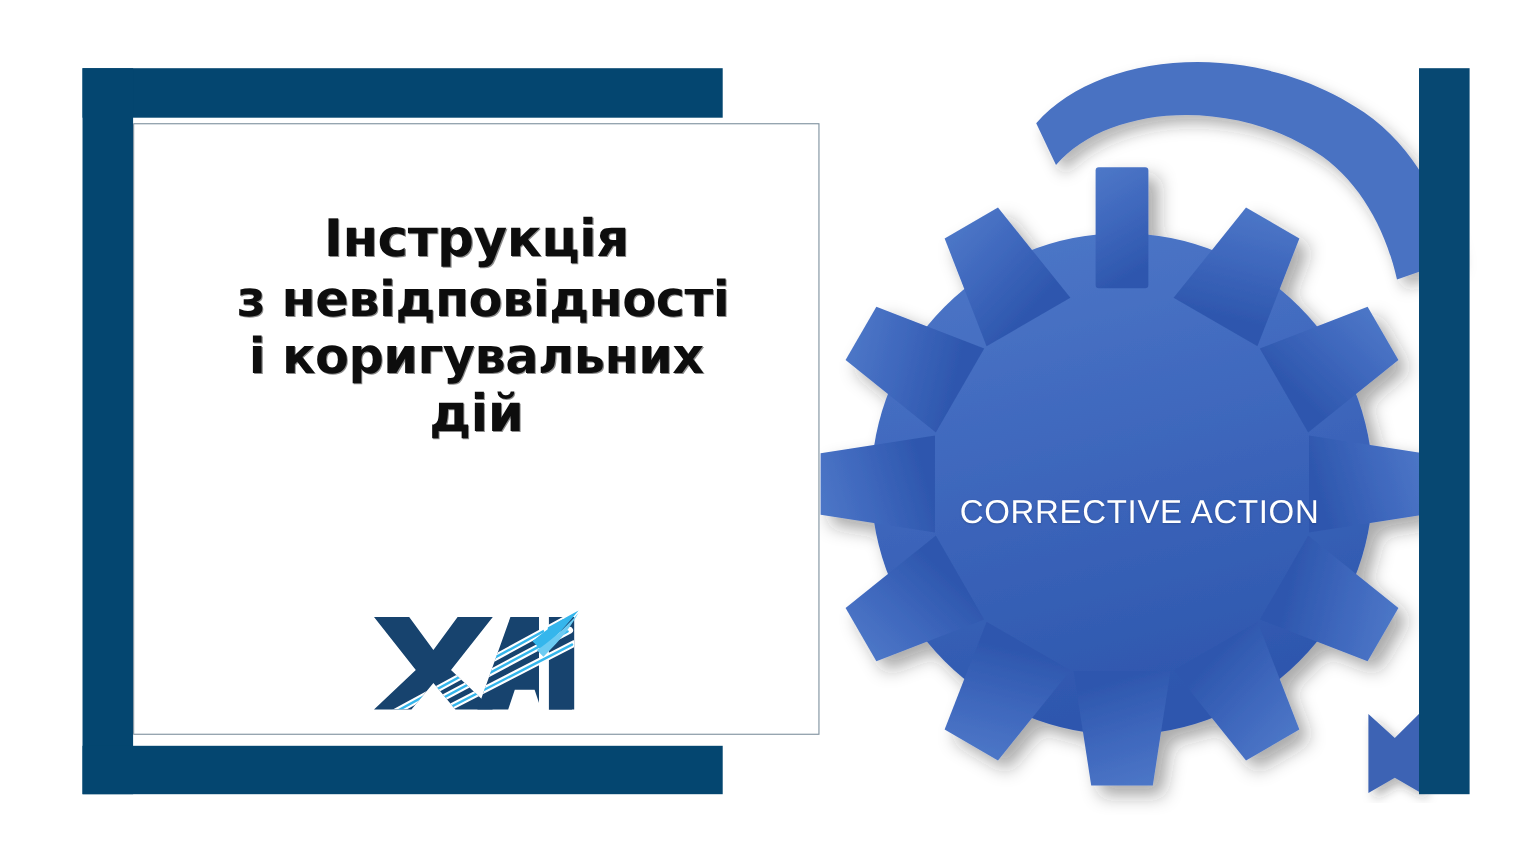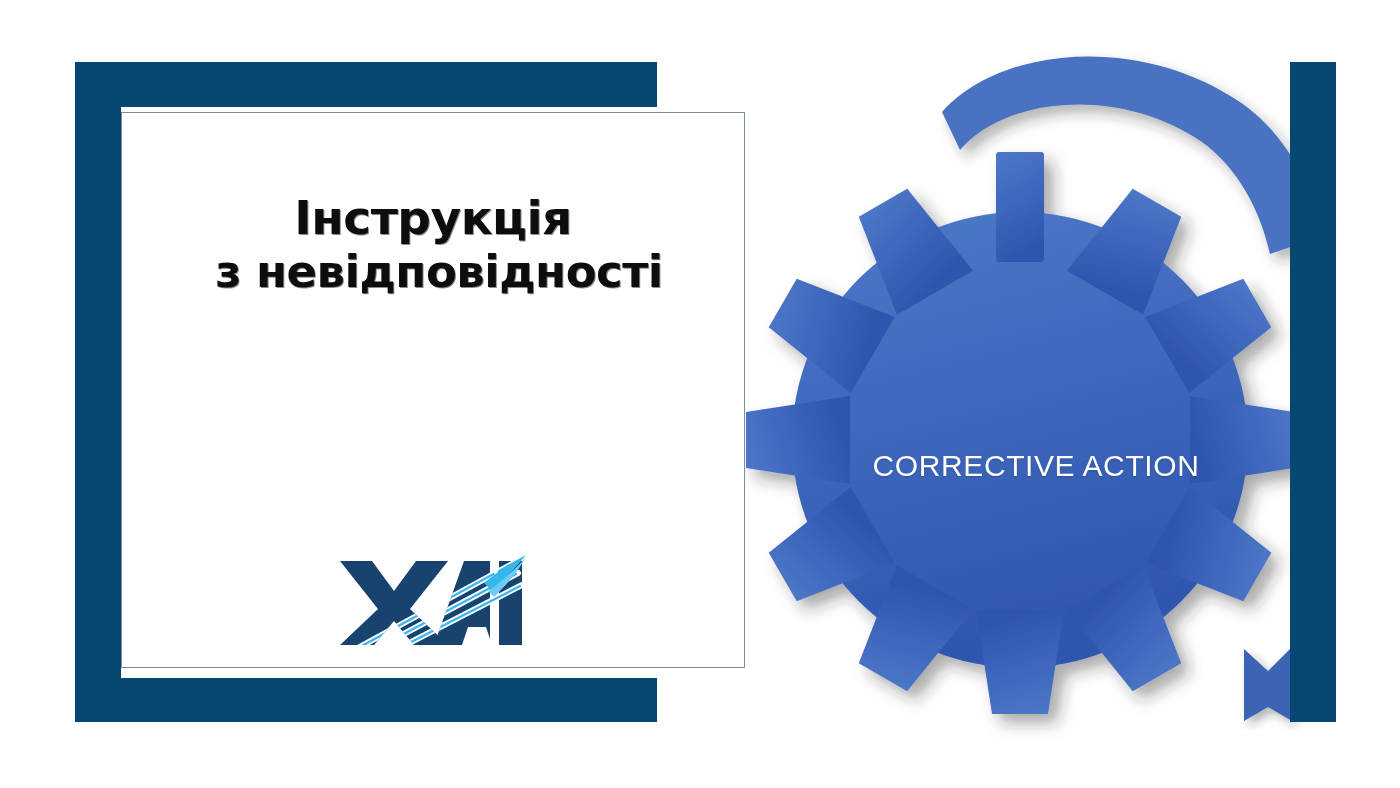--- a/index.html
+++ b/index.html
@@ -260,20 +260,22 @@
   </div>
 
   <div class="right-bar"></div>
 
   <div class="card">
     <div class="card-inner">
 
       <div class="title">
         <span class="title-line l1">Інструкція</span>
         <span class="title-line l2">з невідповідності</span>
+        <span class="title-line l3">і коригувальних</span>
+        <span class="title-line l4">дій</span>
       </div>
 
       <div class="logo">
         <svg viewBox="0 0 190 104" width="190" height="104" aria-hidden="true">
           <defs>
             <clipPath id="letterClip">
 
               <path d="M2 16 L34 16 L56 46 L78 16 L110 16 L72 64 L110 100 L76 100 L56 76 L36 100 L2 100 L40 64 Z"></path>
 
               <path d="M96 100 L126 16 L152 16 L182 100 L154 100 L148 82 L130 82 L124 100 Z"></path>

